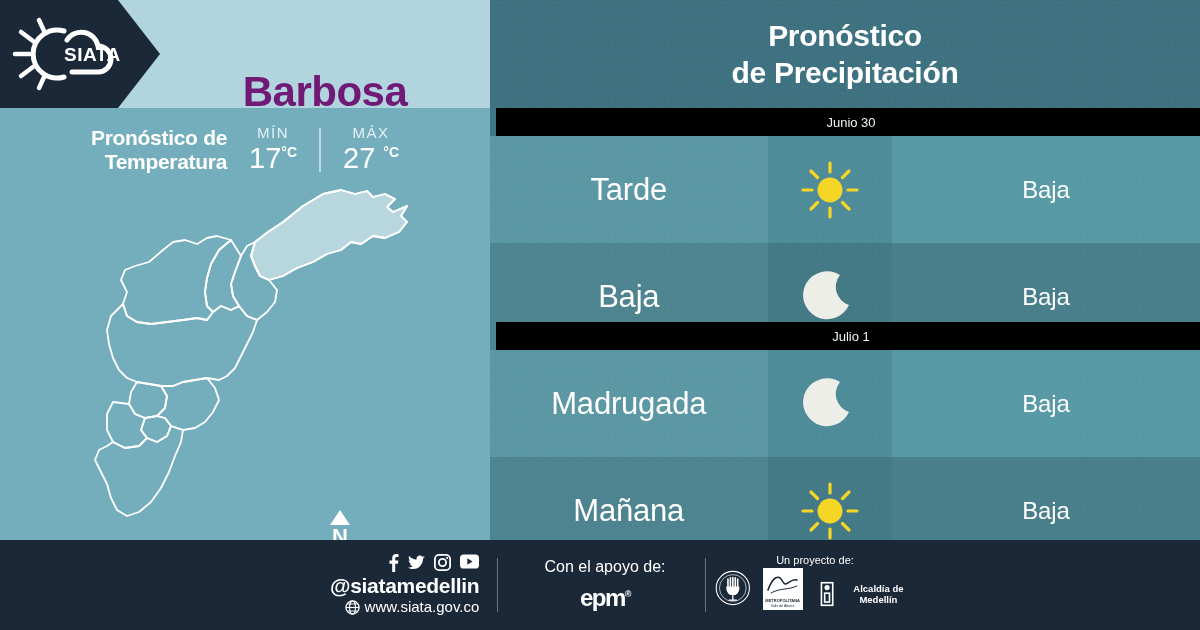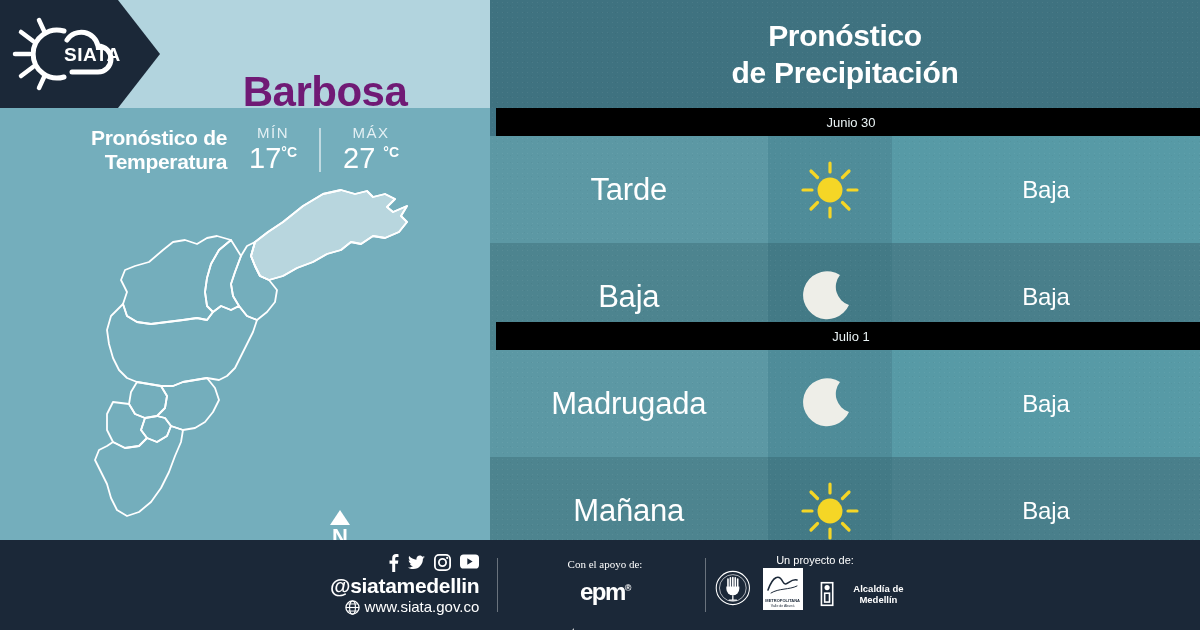--- a/index.html
+++ b/index.html
@@ -164,21 +164,21 @@
     text-align: right; color: #ffffff;
   }
   .social-icons { display: flex; justify-content: flex-end; gap: 9px; margin-bottom: 2px; }
   .handle { font-size: 21px; font-weight: bold; letter-spacing: -0.3px; line-height: 1.15; }
   .weburl {
     font-size: 15px; display: flex; align-items: center;
     justify-content: flex-end; gap: 5px; line-height: 1.2;
   }
   .vdiv { position: absolute; width: 1px; background: rgba(255,255,255,0.35); }
   .support-block { position: absolute; left: 515px; top: 18px; text-align: center; width: 180px; }
-  .support-cap { font-size: 11px; color: #ffffff; margin-bottom: 10px; font-family: Liberation Serif, serif; }
+  .support-cap { font-size: 16px; color: #ffffff; margin-bottom: 10px; }
   .support-logos { display: flex; align-items: center; justify-content: center; gap: 22px; flex-direction: column; }
   .epm-word {
     font-size: 24px; color: #ffffff; font-weight: 600;
     letter-spacing: -1.5px; line-height: 1;
   }
   .epm-word sup { font-size: 9px; vertical-align: super; }
   .isagen-word {
     font-size: 15px; color: #ffffff; font-weight: bold;
     letter-spacing: 0.1px; display: flex; align-items: flex-start; gap: 3px;
   }

